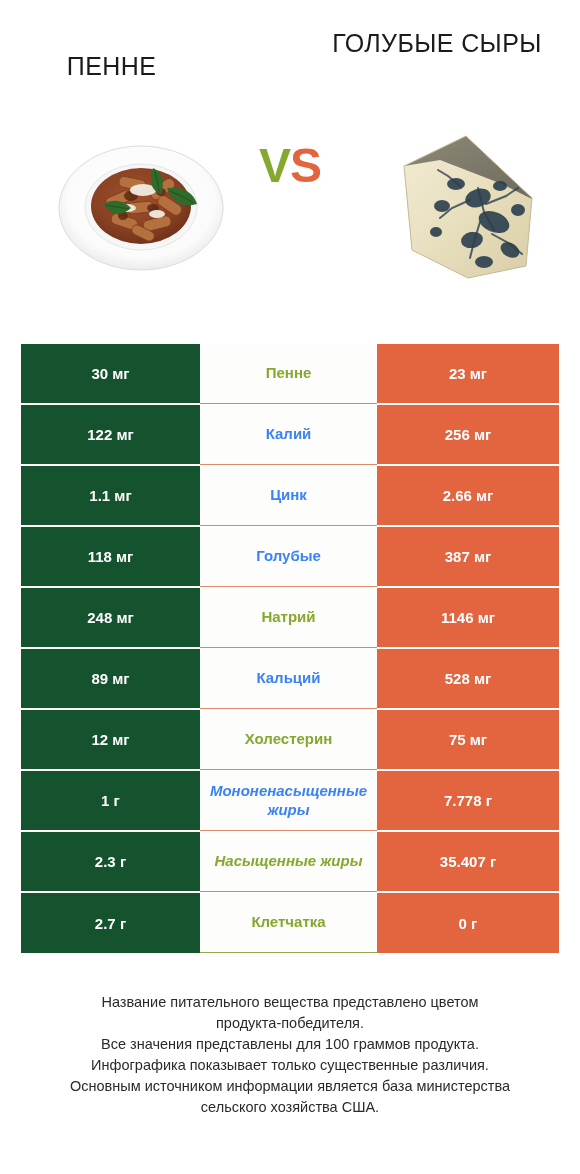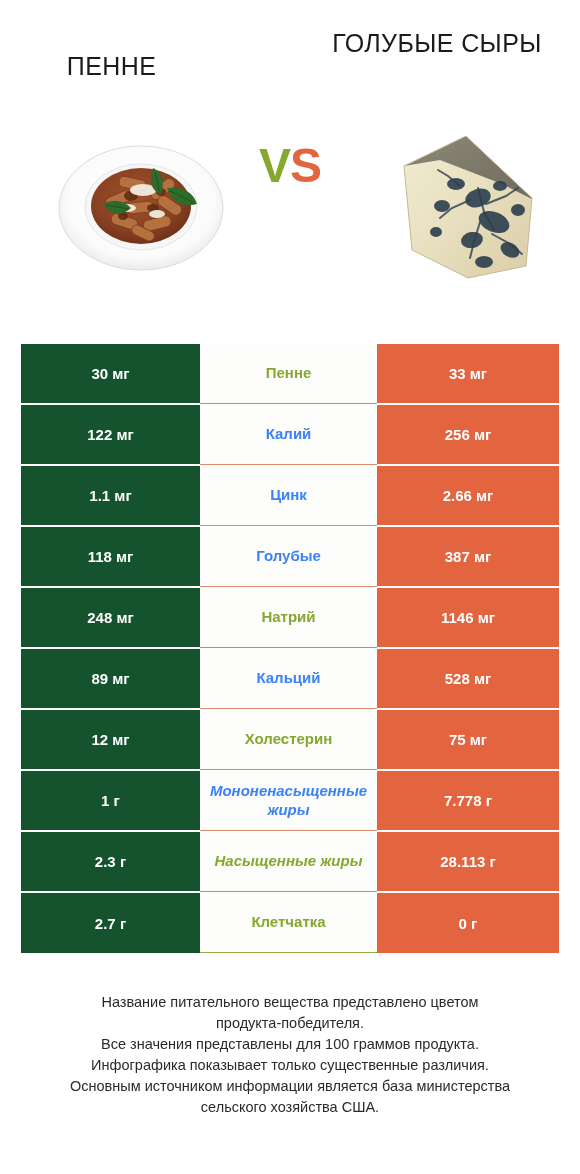--- a/index.html
+++ b/index.html
@@ -252,21 +252,21 @@
       </g>
       <path d="M22 40 L84 10 L150 72 L144 140 L86 152 L30 124 Z" fill="none" stroke="#c4b896" stroke-width="1"></path>
     </svg>
   </div>
 </div>
 
 <div class="table" id="table-root">
     <div class="row win-green">
       <div class="cell cell-left">30 мг</div>
       <div class="cell cell-mid">Пенне</div>
-      <div class="cell cell-right">33 мг</div>
+      <div class="cell cell-right">23 мг</div>
     </div>
     <div class="row win-orange">
       <div class="cell cell-left">122 мг</div>
       <div class="cell cell-mid">Калий</div>
       <div class="cell cell-right">256 мг</div>
     </div>
     <div class="row win-orange">
       <div class="cell cell-left">1.1 мг</div>
       <div class="cell cell-mid">Цинк</div>
       <div class="cell cell-right">2.66 мг</div>
@@ -292,21 +292,21 @@
       <div class="cell cell-right">75 мг</div>
     </div>
     <div class="row win-orange">
       <div class="cell cell-left">1 г</div>
       <div class="cell cell-mid wrap">Мононенасыщенные жиры</div>
       <div class="cell cell-right">7.778 г</div>
     </div>
     <div class="row win-green">
       <div class="cell cell-left">2.3 г</div>
       <div class="cell cell-mid wrap">Насыщенные жиры</div>
-      <div class="cell cell-right">28.113 г</div>
+      <div class="cell cell-right">35.407 г</div>
     </div>
     <div class="row win-green">
       <div class="cell cell-left">2.7 г</div>
       <div class="cell cell-mid">Клетчатка</div>
       <div class="cell cell-right">0 г</div>
     </div>
   </div>
 
 <div class="footer">
   <p>Название питательного вещества представлено цветом</p>

